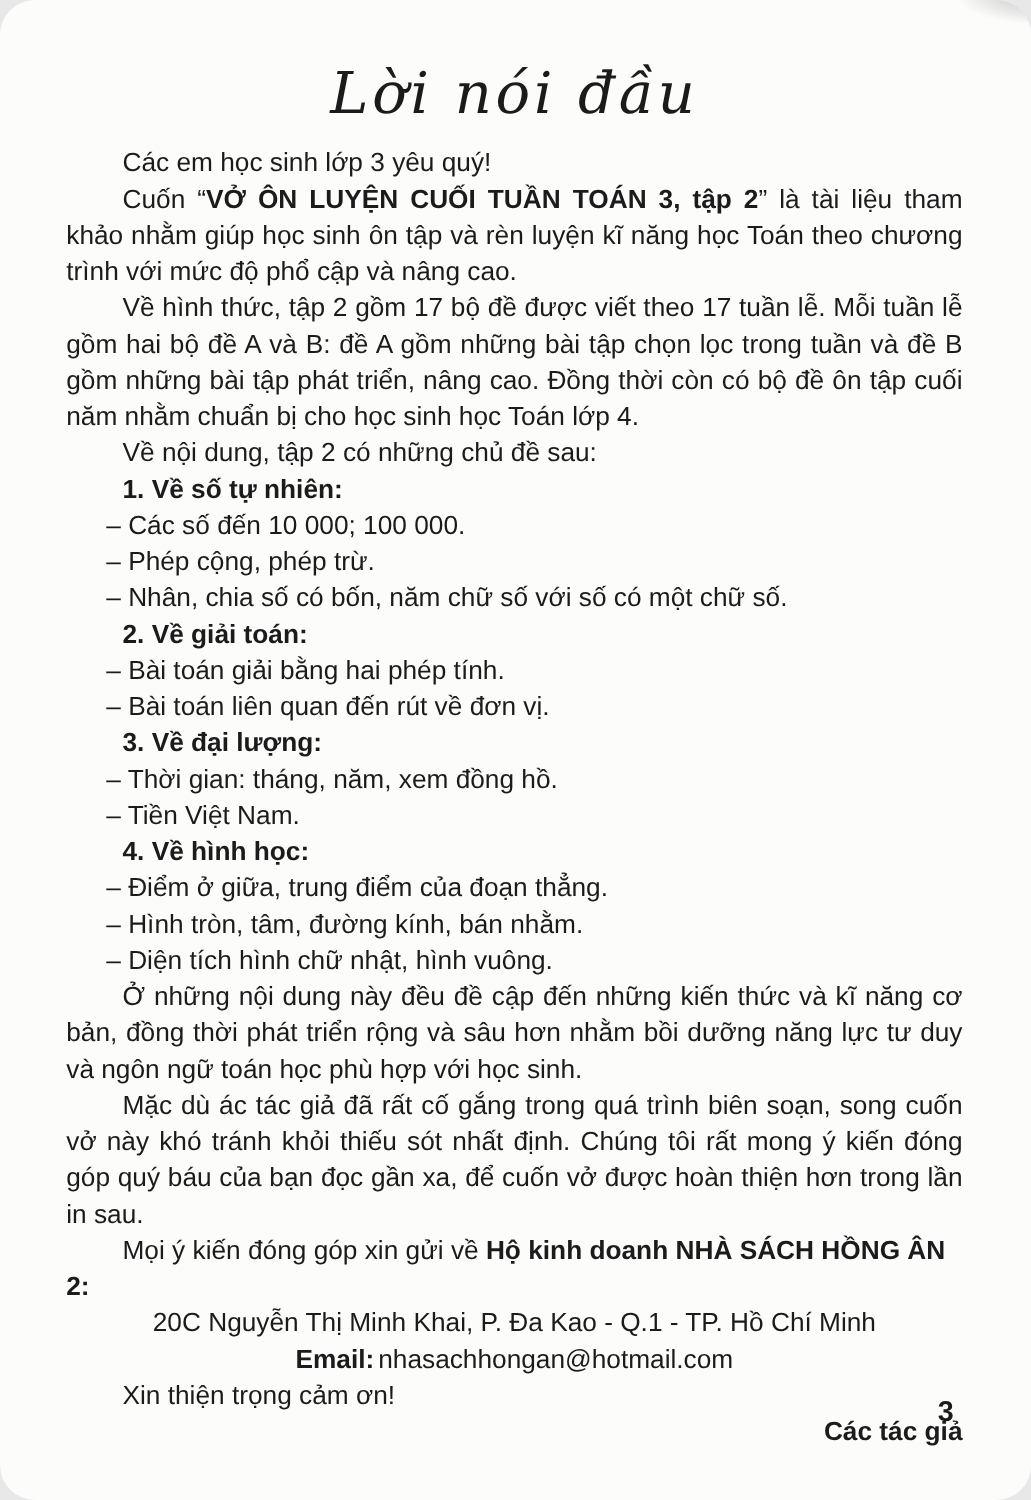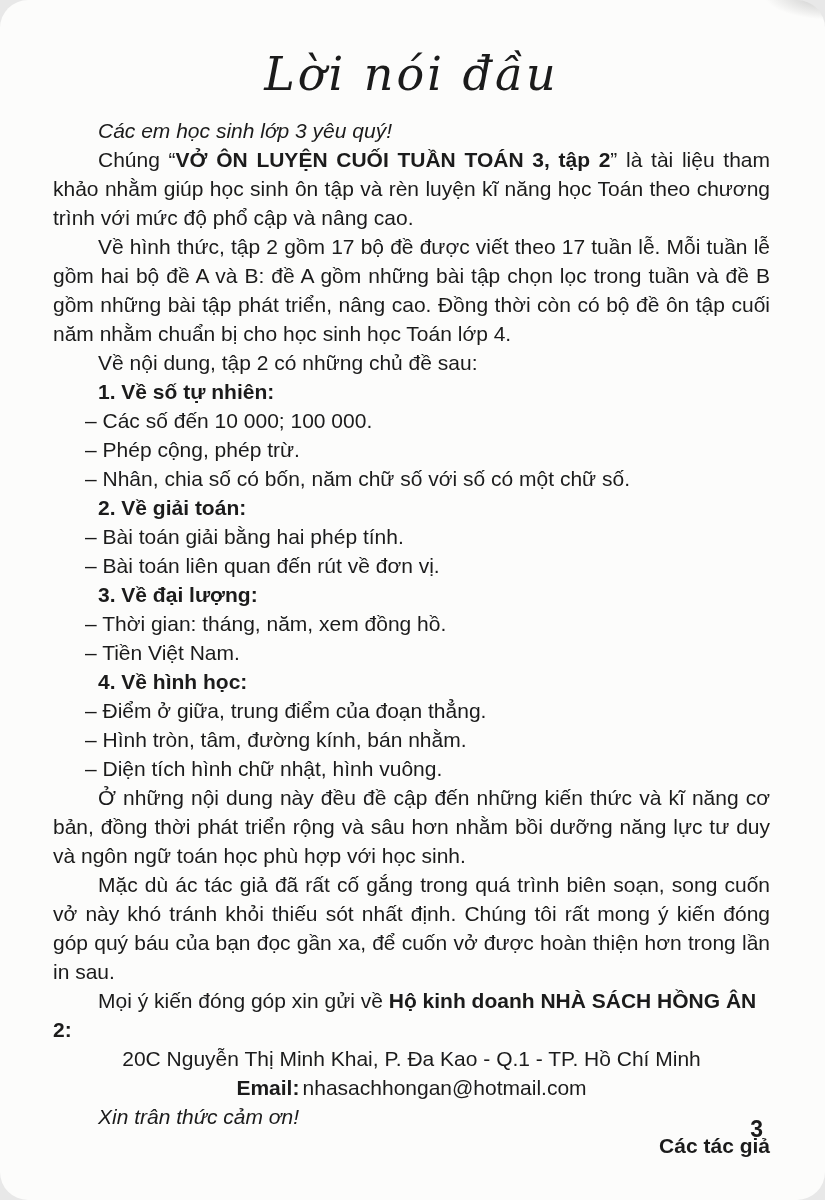--- a/index.html
+++ b/index.html
@@ -37,21 +37,21 @@
     text-align: center;
     letter-spacing: 3px;
   }
   p { margin: 0; font-size: 21px; line-height: 29px; }
   .justify { text-align: justify; }
   .indent { text-indent: 45px; }
   .heading { font-weight: bold; padding-left: 45px; }
   .item { padding-left: 32px; }
   .center { text-align: center; }
   .right-bold { text-align: right; font-weight: bold; }
-  .italic { font-style: italic; }
+  .italic { }
   b { font-weight: bold; }
   .email-value { margin-left: 0.15em; }
   .page-number {
     position: absolute;
     right: 62px;
     bottom: 57px;
     font-weight: bold;
     font-size: 23px;
   }
 </style>
@@ -59,21 +59,21 @@
 <body>
 
 <div class="page">
   <div class="corner-smudge"></div>
 
   <div class="content">
     <h1 class="preface-title">Lời nói đầu</h1>
 
     <p class="indent italic">Các em học sinh lớp 3 yêu quý!</p>
 
-    <p class="justify indent"><span>Chúng “</span><b>VỞ ÔN LUYỆN CUỐI TUẦN TOÁN 3, tập 2</b><span>” là tài liệu tham khảo nhằm giúp học sinh ôn tập và rèn luyện kĩ năng học Toán theo chương trình với mức độ phổ cập và nâng cao.</span></p>
+    <p class="justify indent"><span>Cuốn “</span><b>VỞ ÔN LUYỆN CUỐI TUẦN TOÁN 3, tập 2</b><span>” là tài liệu tham khảo nhằm giúp học sinh ôn tập và rèn luyện kĩ năng học Toán theo chương trình với mức độ phổ cập và nâng cao.</span></p>
 
     <p class="justify indent">Về hình thức, tập 2 gồm 17 bộ đề được viết theo 17 tuần lễ. Mỗi tuần lễ gồm hai bộ đề A và B: đề A gồm những bài tập chọn lọc trong tuần và đề B gồm những bài tập phát triển, nâng cao. Đồng thời còn có bộ đề ôn tập cuối năm nhằm chuẩn bị cho học sinh học Toán lớp 4.</p>
 
     <p class="indent">Về nội dung, tập 2 có những chủ đề sau:</p>
 
     <div>
       <p class="heading">1. Về số tự nhiên:</p>
       <p class="item">– Các số đến 10 000; 100 000.</p>
       <p class="item">– Phép cộng, phép trừ.</p>
       <p class="item">– Nhân, chia số có bốn, năm chữ số với số có một chữ số.</p>
@@ -101,19 +101,19 @@
     <p class="justify indent">Ở những nội dung này đều đề cập đến những kiến thức và kĩ năng cơ bản, đồng thời phát triển rộng và sâu hơn nhằm bồi dưỡng năng lực tư duy và ngôn ngữ toán học phù hợp với học sinh.</p>
 
     <p class="justify indent">Mặc dù ác tác giả đã rất cố gắng trong quá trình biên soạn, song cuốn vở này khó tránh khỏi thiếu sót nhất định. Chúng tôi rất mong ý kiến đóng góp quý báu của bạn đọc gần xa, để cuốn vở được hoàn thiện hơn trong lần in sau.</p>
 
     <p class="indent"><span>Mọi ý kiến đóng góp xin gửi về</span> <b>Hộ kinh doanh NHÀ SÁCH HỒNG ÂN 2:</b></p>
 
     <p class="center">20C Nguyễn Thị Minh Khai, P. Đa Kao - Q.1 - TP. Hồ Chí Minh</p>
 
     <p class="center"><b>Email:</b><span class="email-value">nhasachhongan@hotmail.com</span></p>
 
-    <p class="indent italic">Xin trân thức cảm ơn!</p>
+    <p class="indent italic">Xin thiện trọng cảm ơn!</p>
 
     <p class="right-bold">Các tác giả</p>
   </div>
 
   <div class="page-number">3</div>
 </div>
 
 </body></html>

